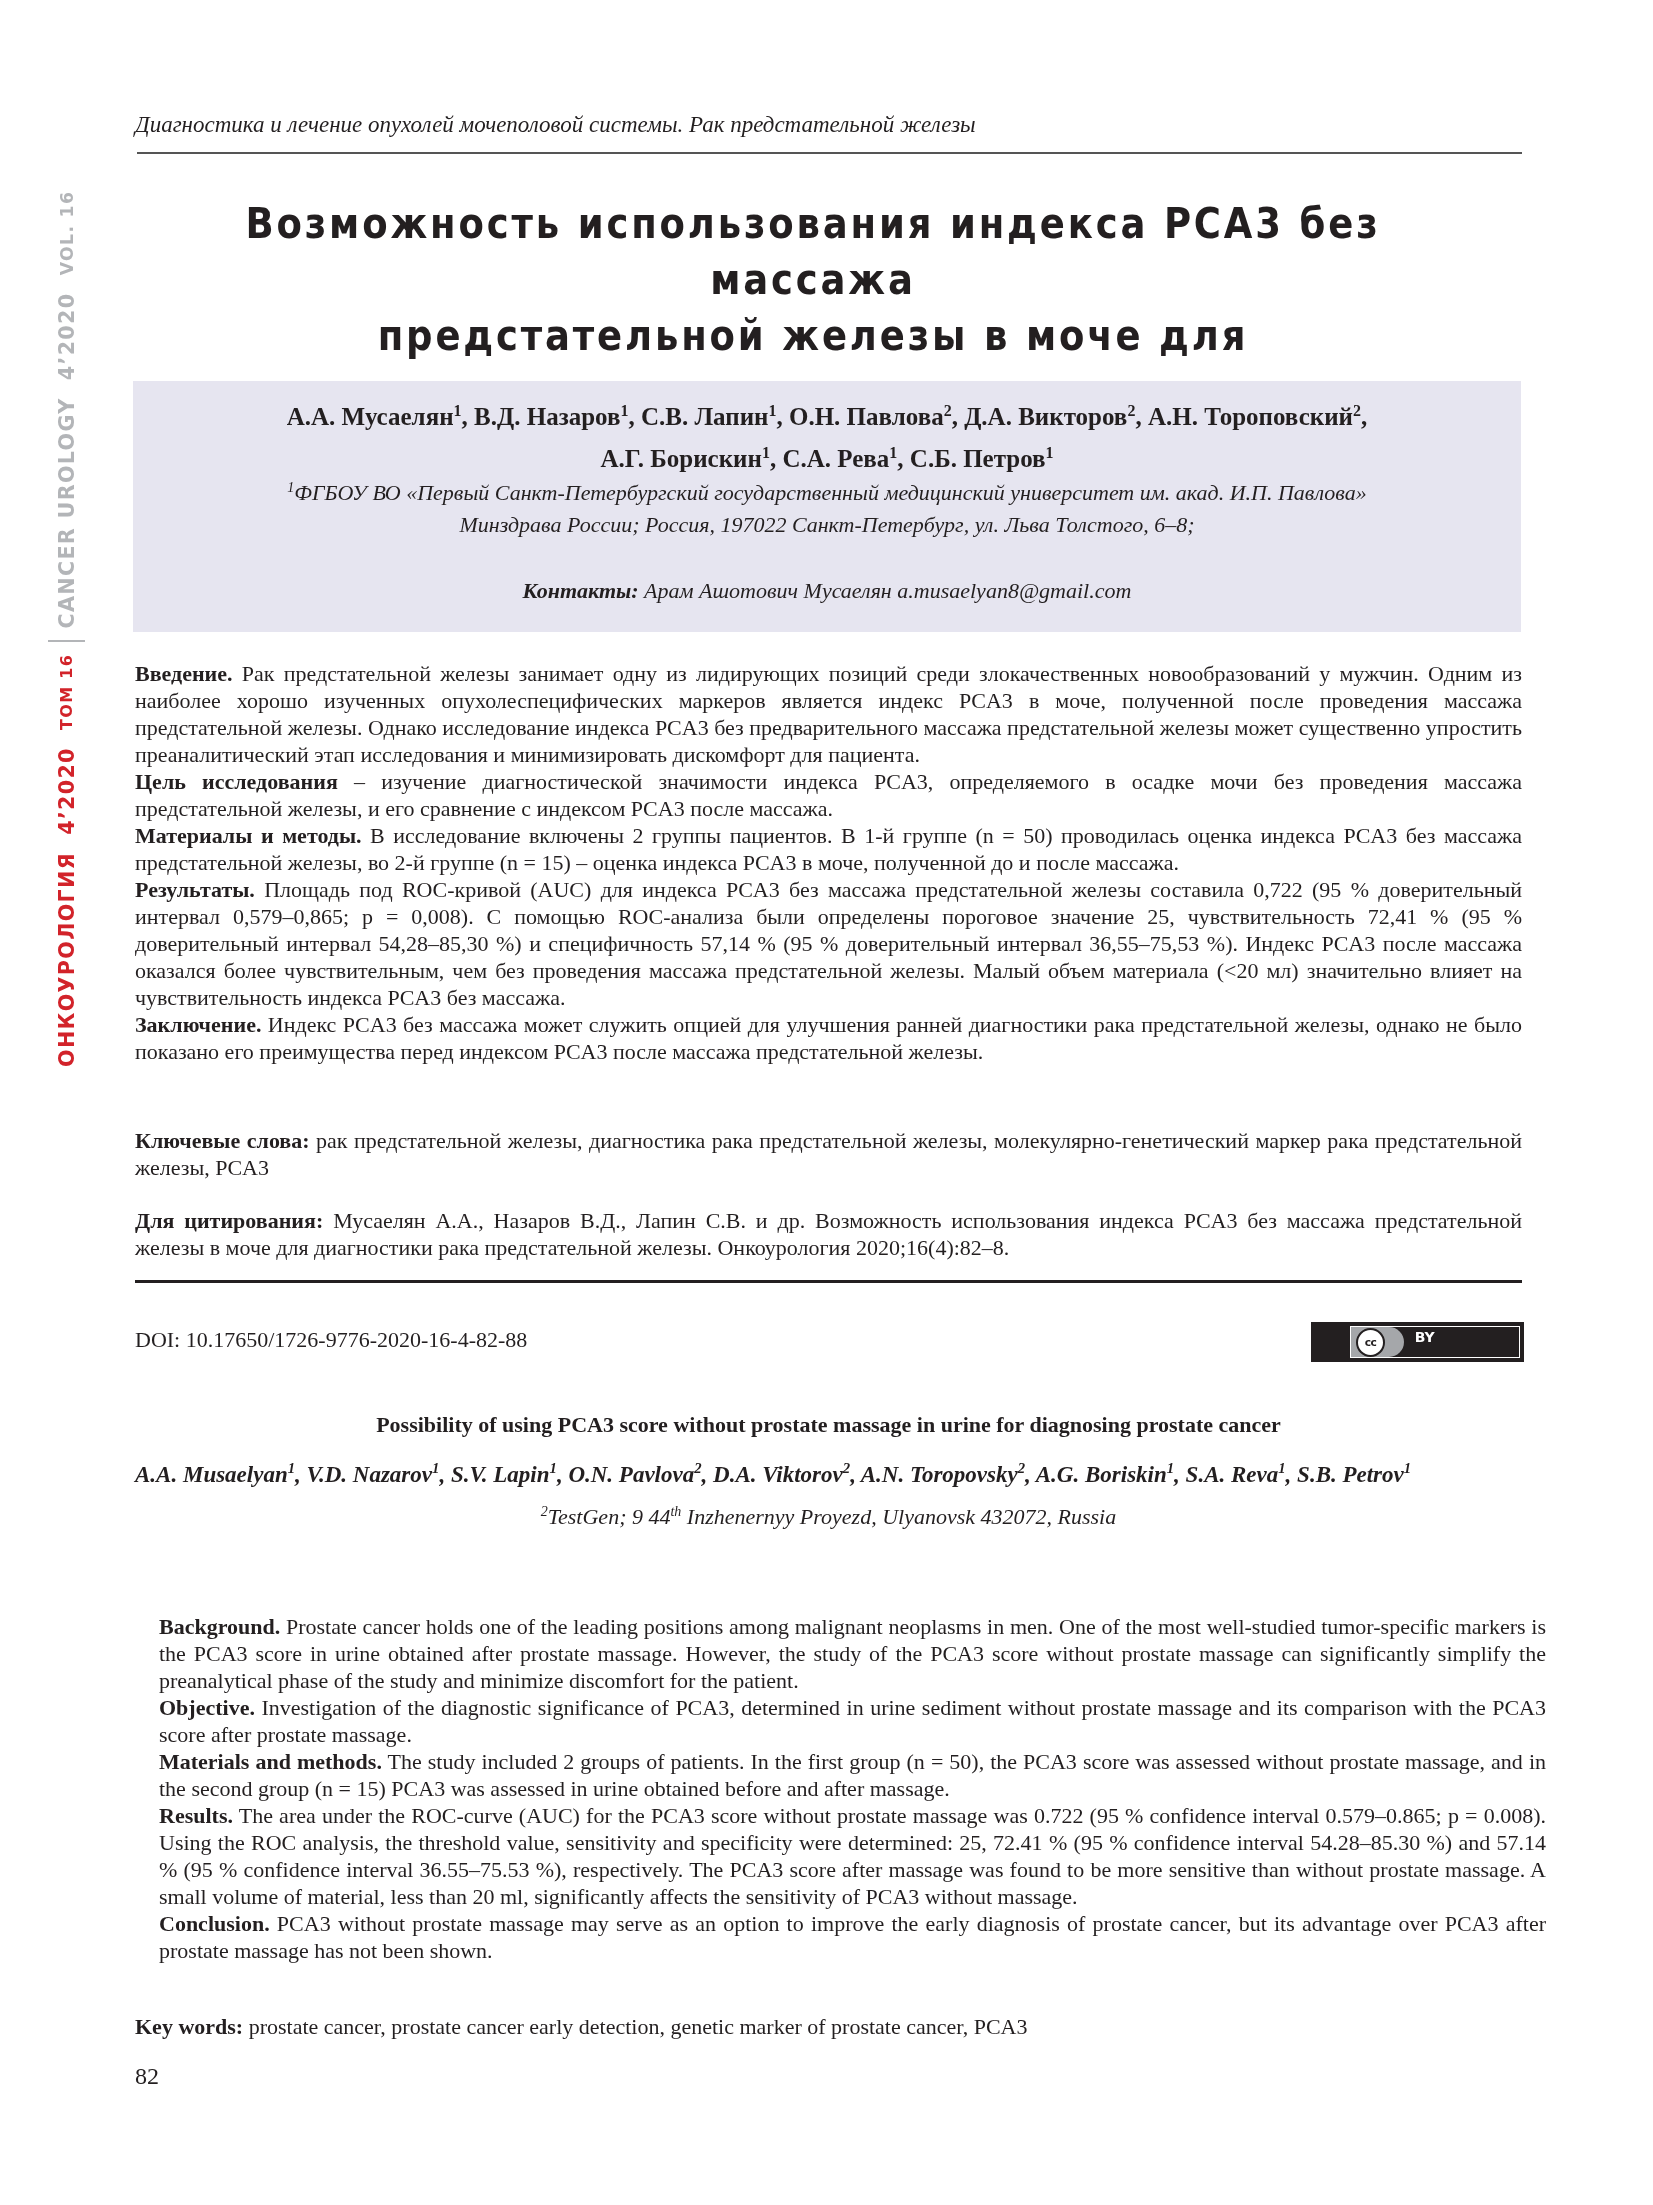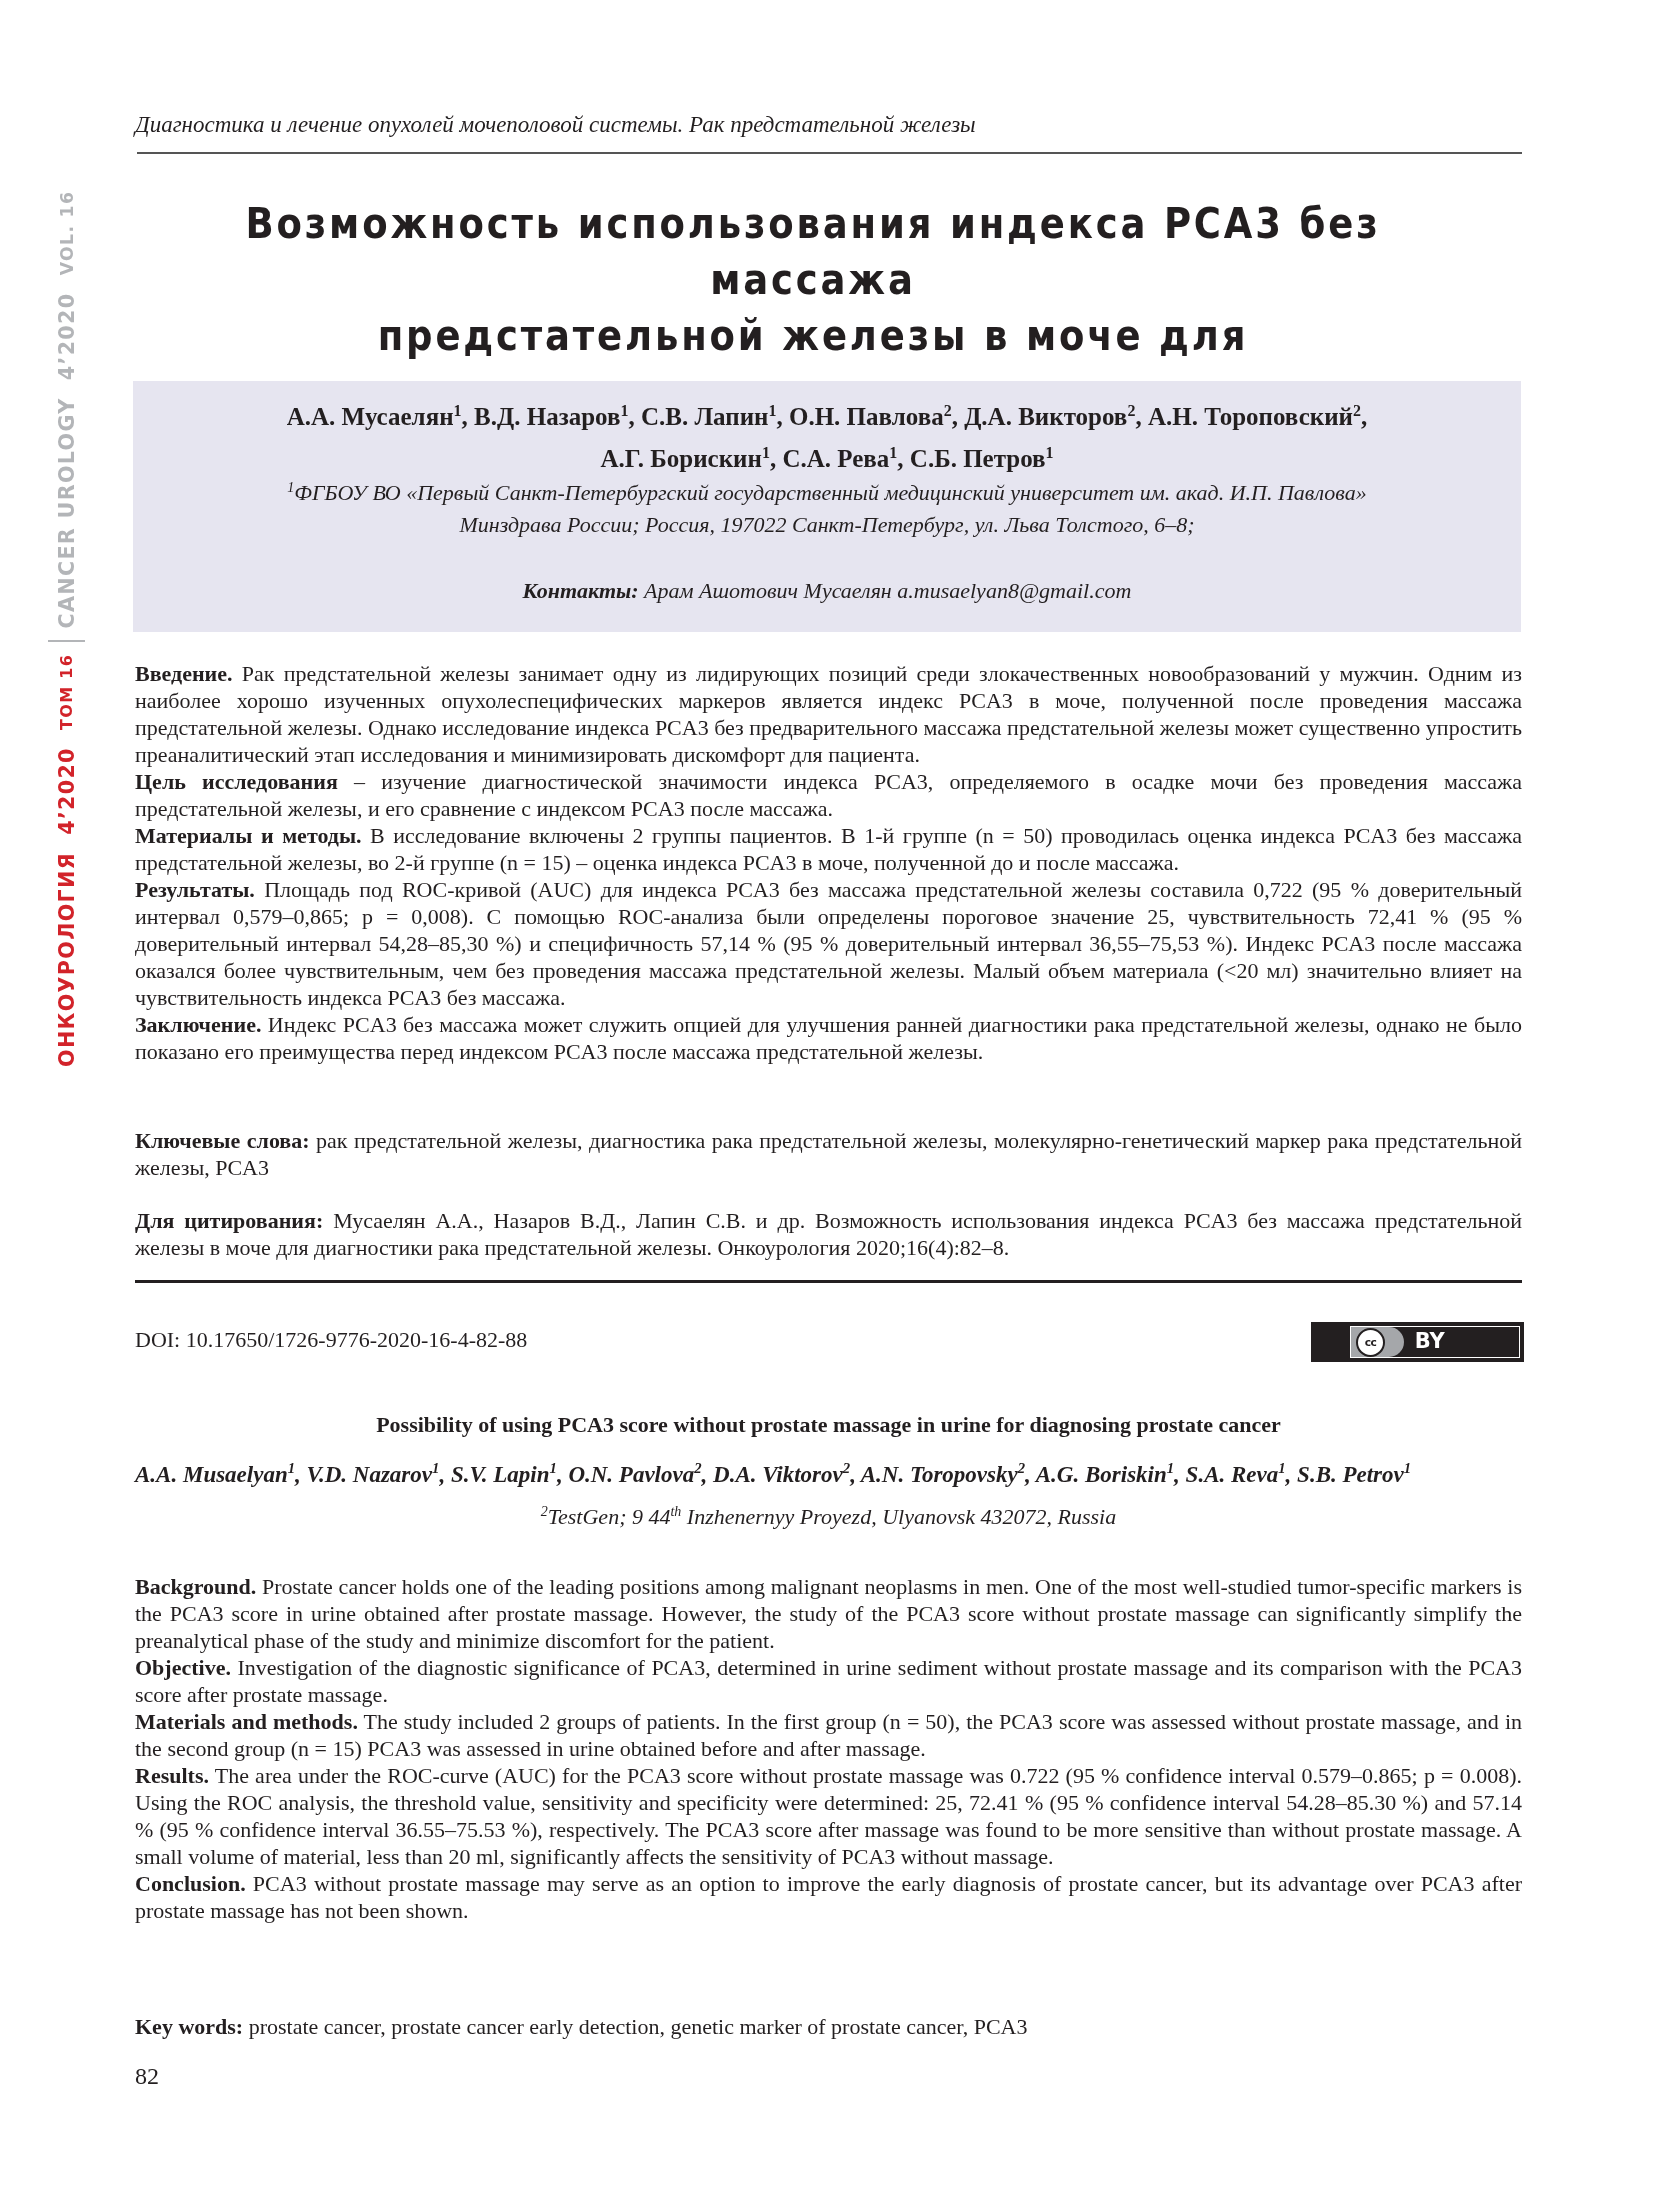--- a/index.html
+++ b/index.html
@@ -40,28 +40,28 @@
   .ru-kw { top:1127px; }
   .ru-cite { top:1207px; }
 
   .rule2 { position:absolute; left:135px; top:1280px; width:1387px; height:3.3px; background:#231f20; }
   .doi { position:absolute; left:135px; top:1327px; font-size:22px; }
   .cc-badge { position:absolute; left:1311px; top:1322px; width:211px; height:38px; background:#231f20; border:1.3px solid #231f20; }
   .cc-inner { position:absolute; left:2.7px; top:3.3px; right:2.7px; bottom:3.3px; border:1.3px solid #fff; background:#231f20; overflow:hidden;margin-left:35px; }
   .cc-gray { position:absolute; left:0; top:0; width:53px; height:100%; background:#a5a7aa; border-radius:0 27px 27px 0; }
   .cc-circle { position:absolute; left:5.3px; top:0.7px; width:25px; height:25px; border-radius:50%; background:#fff; border:2.7px solid #231f20;
                font-family:"DejaVu Sans", sans-serif; font-weight:bold; font-size:10.7px; line-height:25px; text-align:center; color:#231f20; letter-spacing:-0.7px; }
-  .cc-by { position:absolute; left:64px; top:2px; color:#fff; font-family:"DejaVu Sans", sans-serif; font-weight:bold; font-size:21px; }
+  .cc-by { position:absolute; left:64px; top:2px; color:#fff; font-family:"DejaVu Sans", sans-serif; font-weight:bold; font-size:14px; }
 
   .en-title { position:absolute; left:135px; top:1412px; width:1387px; text-align:center; font-weight:bold; font-size:22px; }
   .en-authors { position:absolute; left:135px; top:1460px; width:1387px; text-align:left; font-weight:bold; font-style:italic; font-size:23px; }
   .en-authors sup { font-size:14.7px; }
   .en-affil { position:absolute; left:135px; top:1497px; width:1387px; text-align:center; font-style:italic; font-size:22px; line-height:29px; }
   .en-affil sup { font-size:14px; }
-  .en-abs { top:1573px; }
+  .en-abs { top:1613px;margin-left:24px; }
   .en-kw { top:2013px; }
 
   .page-num { position:absolute; left:135px; top:2063px; font-size:24px; }
 </style>
 </head>
 <body>
 
 <div class="spine">
   <div class="spine-inner">
     <span class="spine-red">ОНКОУРОЛОГИЯ</span>

